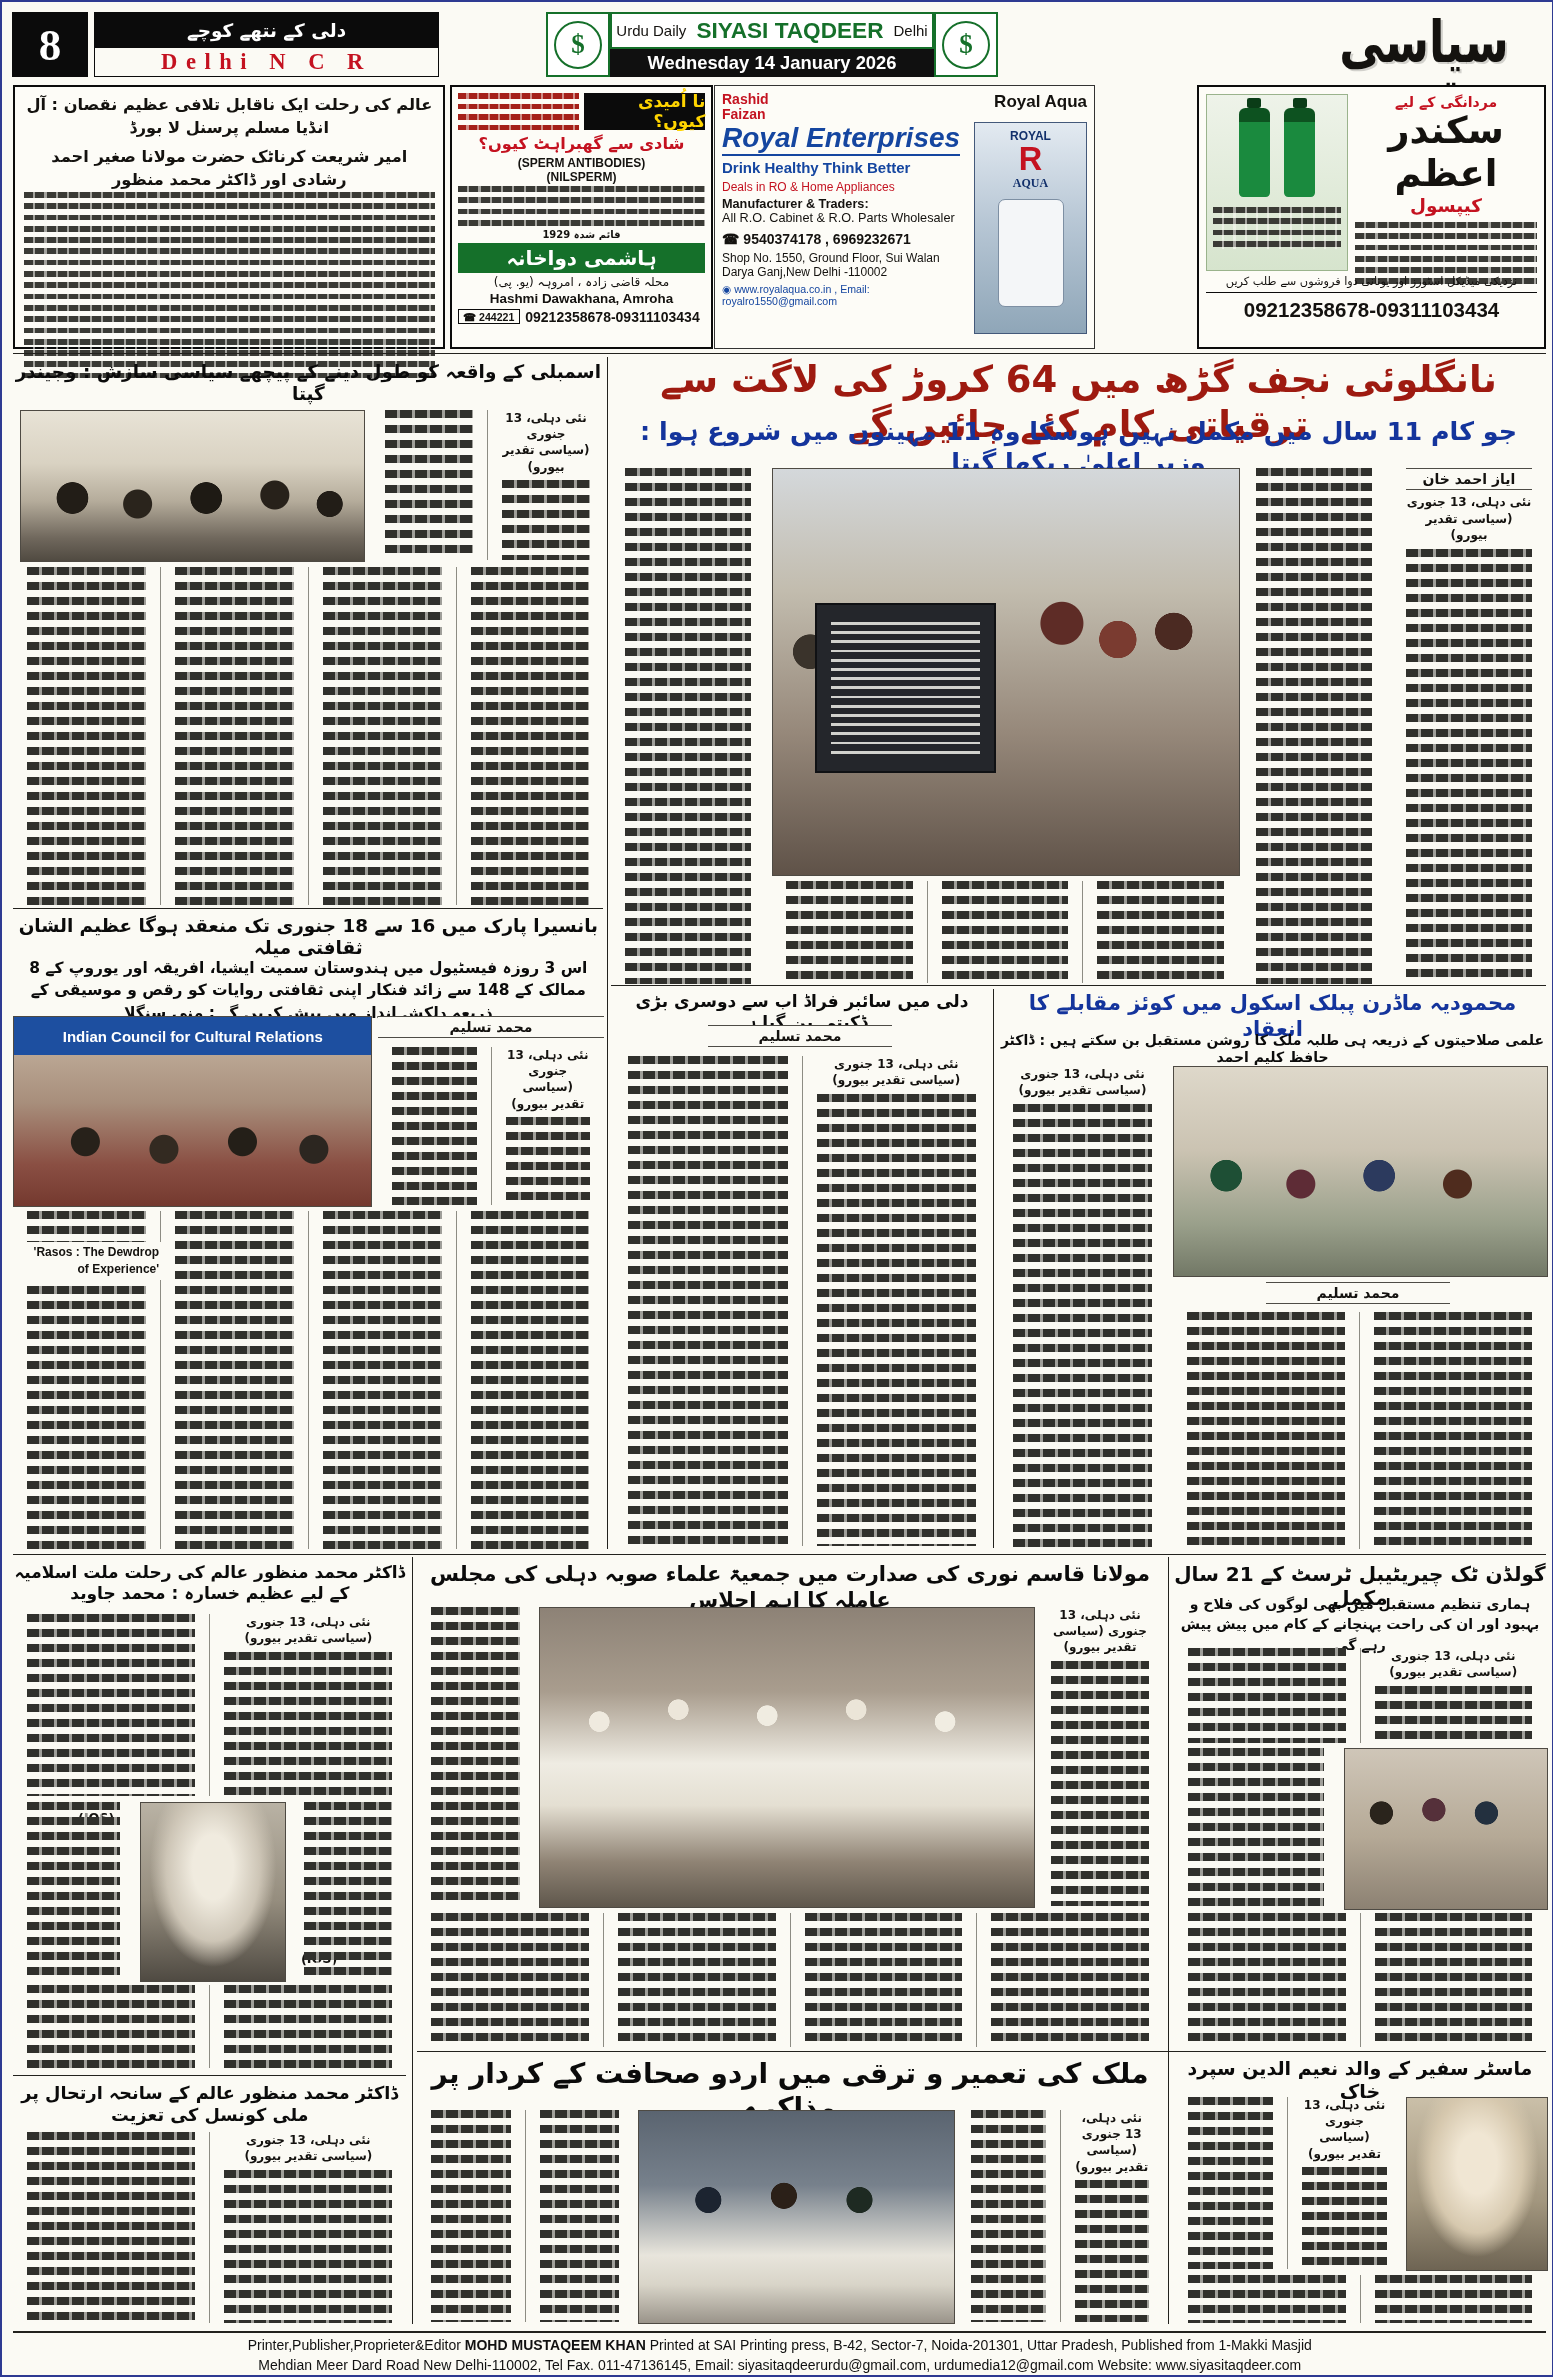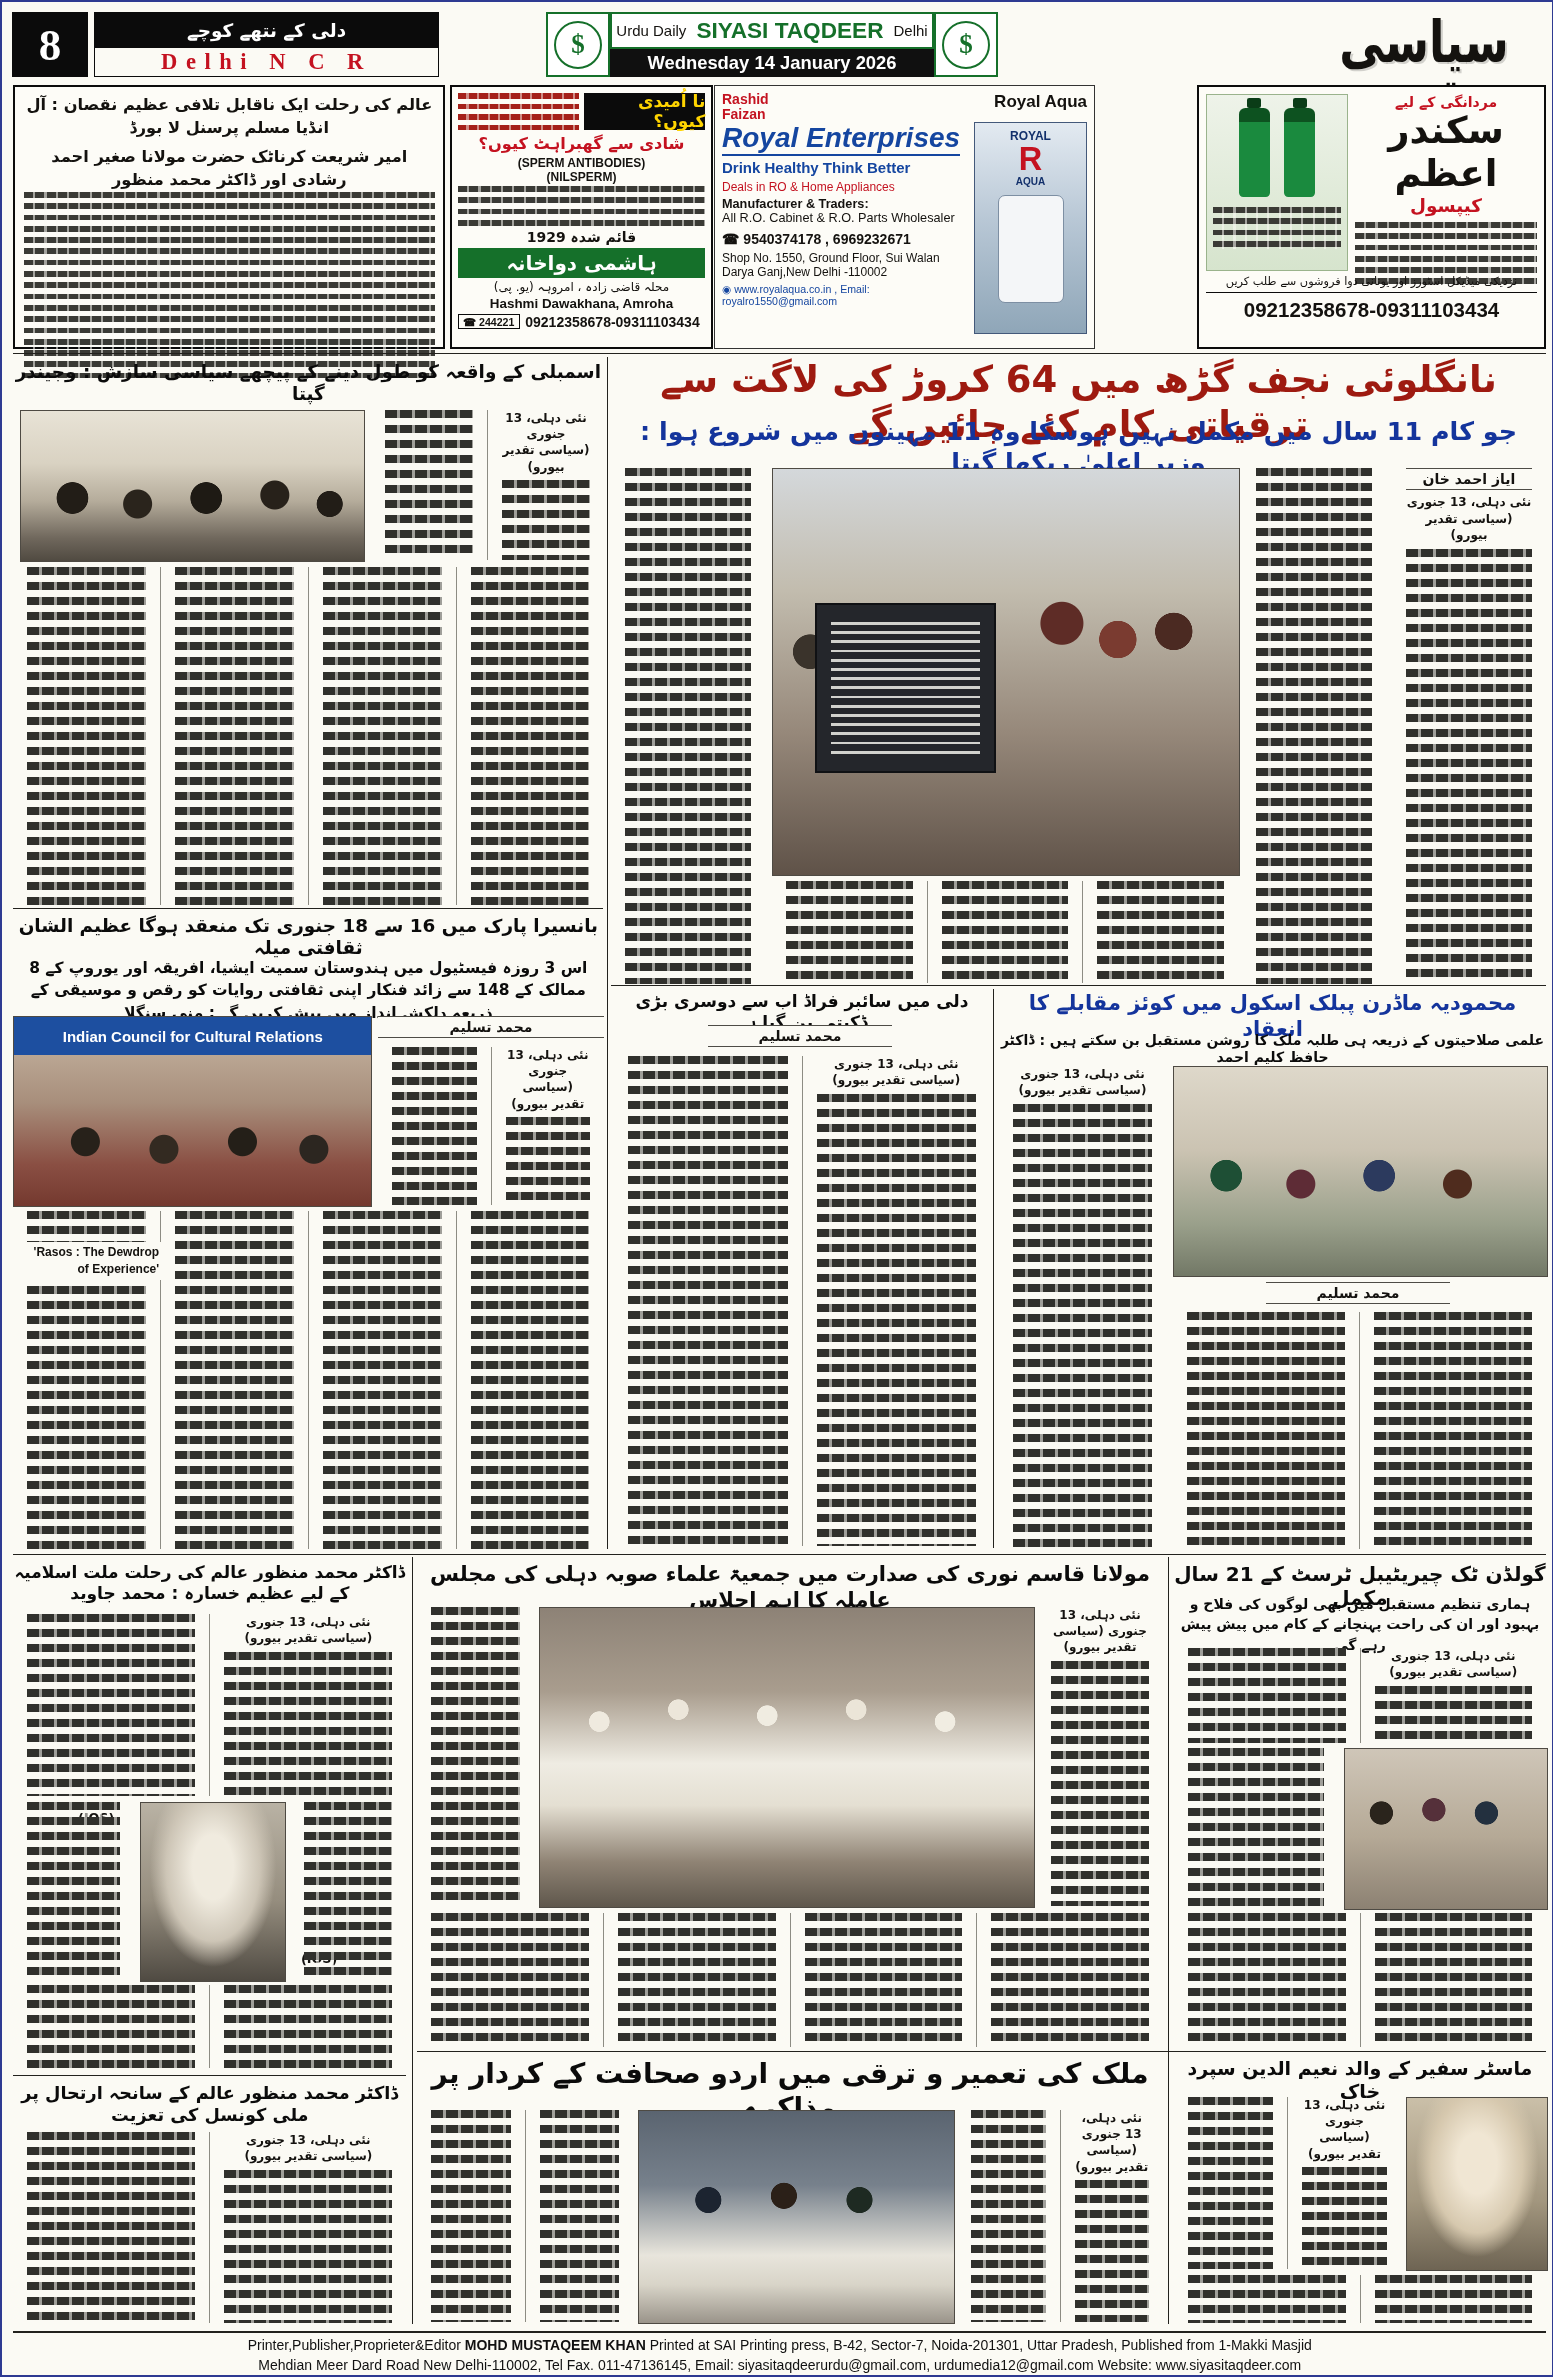--- a/index.html
+++ b/index.html
@@ -97,21 +97,21 @@
 
   <div class="adbox" style="left:448px;top:83px;width:263px;height:264px;border:2.8px double #0b0b0b;padding:5.7px;">
     <div style="display:flex;direction:rtl;gap:4.2px;">
       <div style="flex:1;background:#0b0b0b;color:#ffd400;display:flex;align-items:center;justify-content:center;font-weight:bold;font-size:17px;height:37px;" class="u">نا اُمیدی کیوں؟</div>
       <div class="textsim red" style="flex:1;height:37px;"></div>
     </div>
     <div class="u b c" style="color:#c41220;font-size:16.2px;margin-top:4.2px;">شادی سے گھبراہٹ کیوں؟</div>
     <div class="e b c" style="font-size:12px;margin-top:2.8px;">(SPERM ANTIBODIES)</div>
     <div class="e b c" style="font-size:12px;">(NILSPERM)</div>
     <div class="textsim sm" style="height:40px;margin-top:2.8px;"></div>
-    <div class="u b c" style="font-size:14px;margin-top:2.8px;">قائم شدہ 1929</div>
+    <div class="u b c" style="font-size:10px;margin-top:2.8px;">قائم شدہ 1929</div>
     <div class="greenbar" style="font-size:20px;padding:2.8px 0;margin-top:2.8px;">ہاشمی دواخانہ</div>
     <div class="u c" style="font-size:12px;margin-top:2.8px;">محلہ قاضی زادہ ، امروہہ (یو. پی)</div>
     <div class="e b c" style="font-size:13.4px;margin-top:1.4px;">Hashmi Dawakhana, Amroha</div>
     <div style="display:flex;align-items:center;gap:5.7px;margin-top:2.8px;">
       <span style="border:1.4px solid #0b0b0b;padding:0.7px 4.2px;font-size:10.6px;font-weight:bold;" class="e">
         <span>☎</span>
         <span>244221</span>
       </span>
       <span class="e b" style="font-size:14px;">09212358678-09311103434</span>
     </div>
@@ -139,21 +139,21 @@
         <div style="font-size:12px;margin-top:4.2px;">Shop No. 1550, Ground Floor, Sui Walan</div>
         <div style="font-size:12px;">Darya Ganj,New Delhi -110002</div>
         <div style="font-size:10.6px;color:#1546a0;margin-top:4.2px;">
           <span>◉</span>
           <span>www.royalaqua.co.in , Email: royalro1550@gmail.com</span>
         </div>
       </div>
       <div style="width:113px;height:212px;border:1.4px solid #44597a;background:linear-gradient(180deg,#e3eaf1 0%,#b9c8d6 45%,#8fa6b8 100%);text-align:center;padding-top:5.7px;box-sizing:border-box;">
         <div class="b" style="color:#12306b;font-size:12px;">ROYAL</div>
         <div class="b" style="color:#c41220;font-size:32.5px;line-height:1;">R</div>
-        <div class="b" style="color:#12306b;font-size:10px;">AQUA</div>
+        <div class="b" style="color:#12306b;font-size:12px;font-family:Liberation Serif, serif;">AQUA</div>
         <div style="width:64px;height:106px;background:#f4f6f8;border:1.4px solid #7d8fa3;border-radius:7px;margin:8.5px auto 0;"></div>
       </div>
     </div>
   </div>
 
   <div class="adbox u" style="left:1195px;top:83px;width:349px;height:264px;border:2.1px solid #0b0b0b;padding:7px;">
     <div style="display:flex;direction:rtl;gap:7px;height:177px;">
       <div style="flex:1.3;">
         <div class="b c" style="font-size:14px;color:#c41220;">مردانگی کے لیے</div>
         <div class="b c" style="font-size:37px;line-height:1.15;">سکندر اعظم</div>

